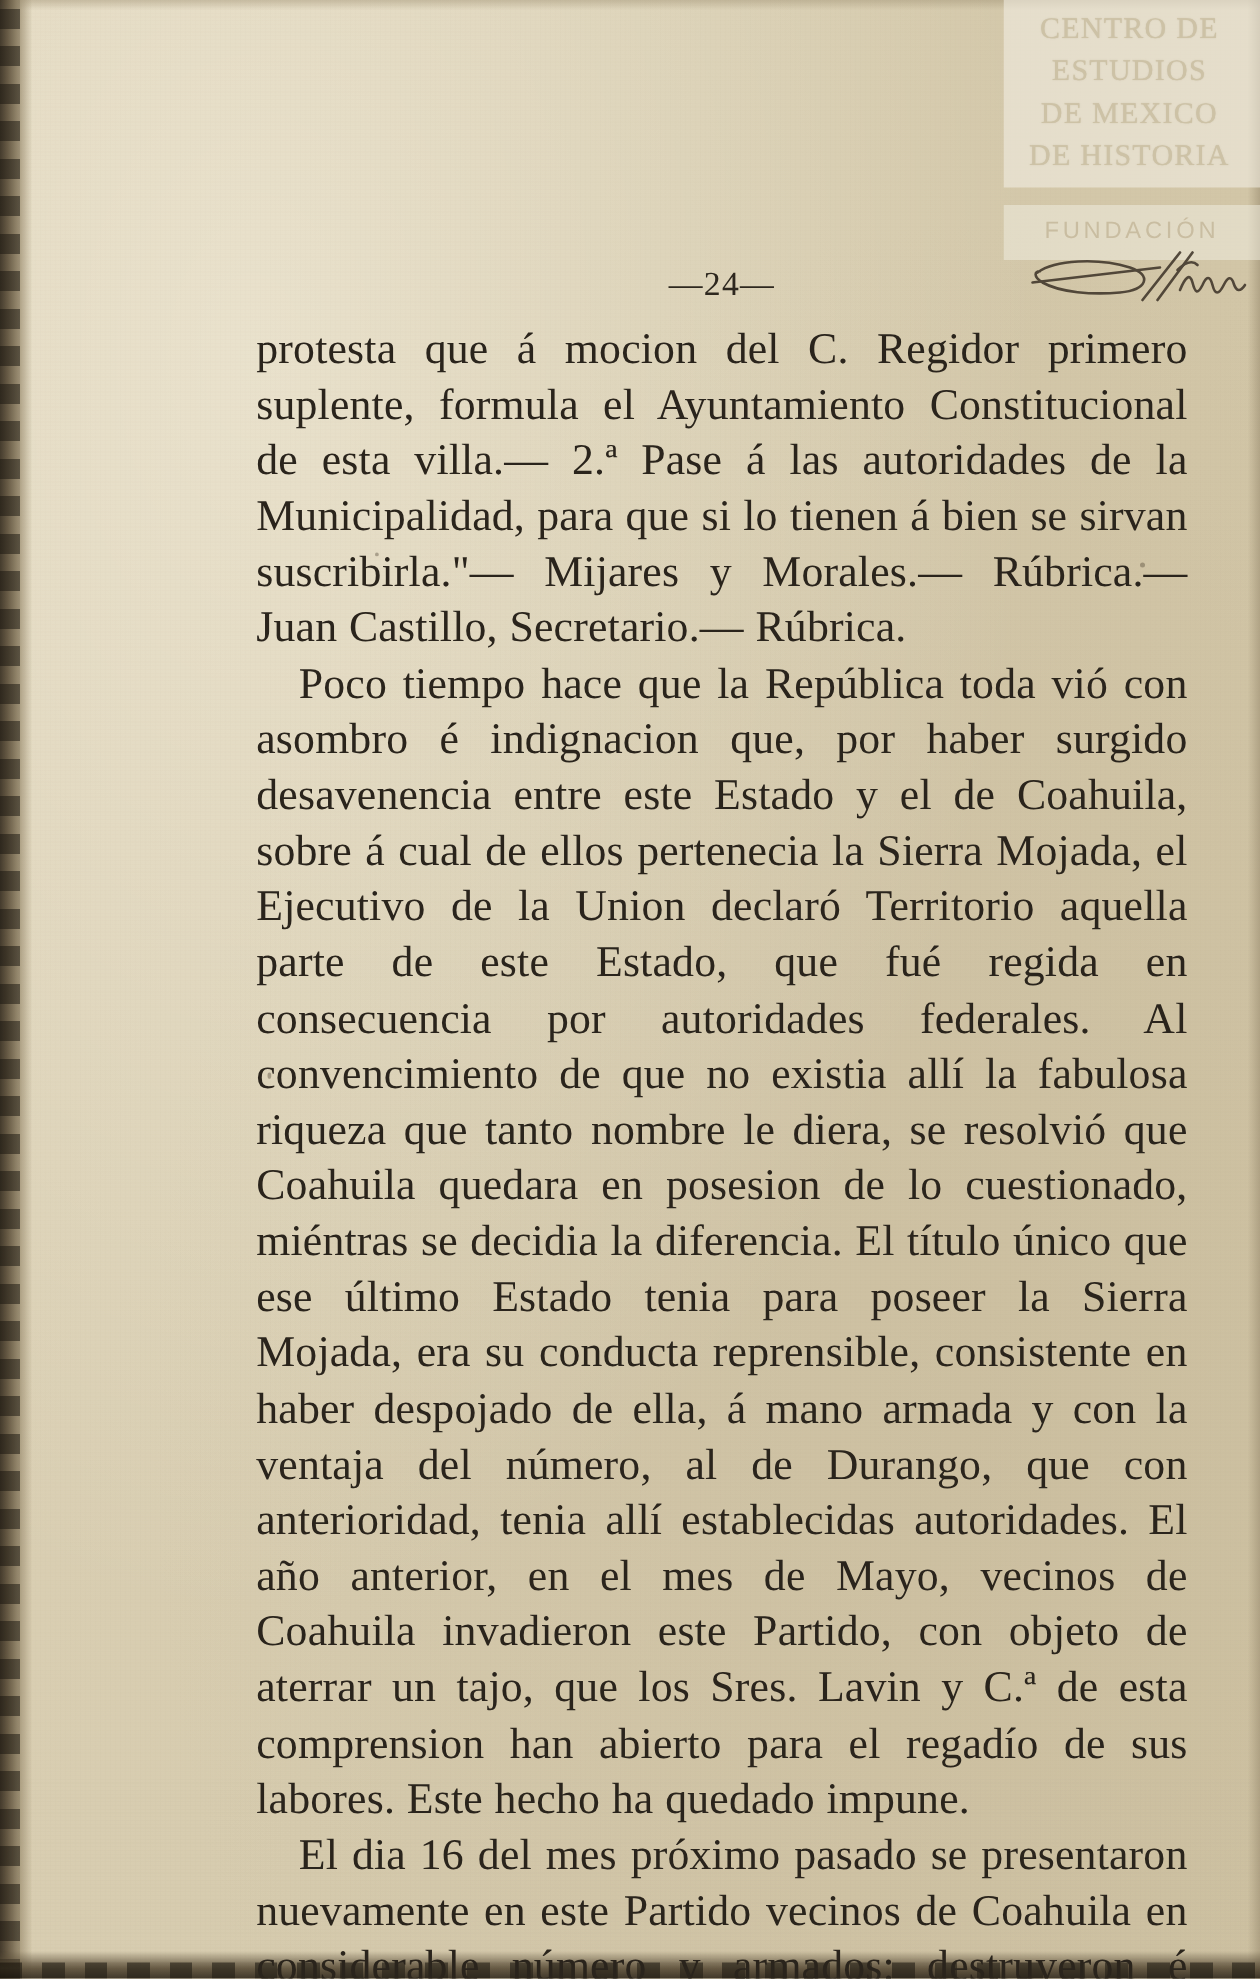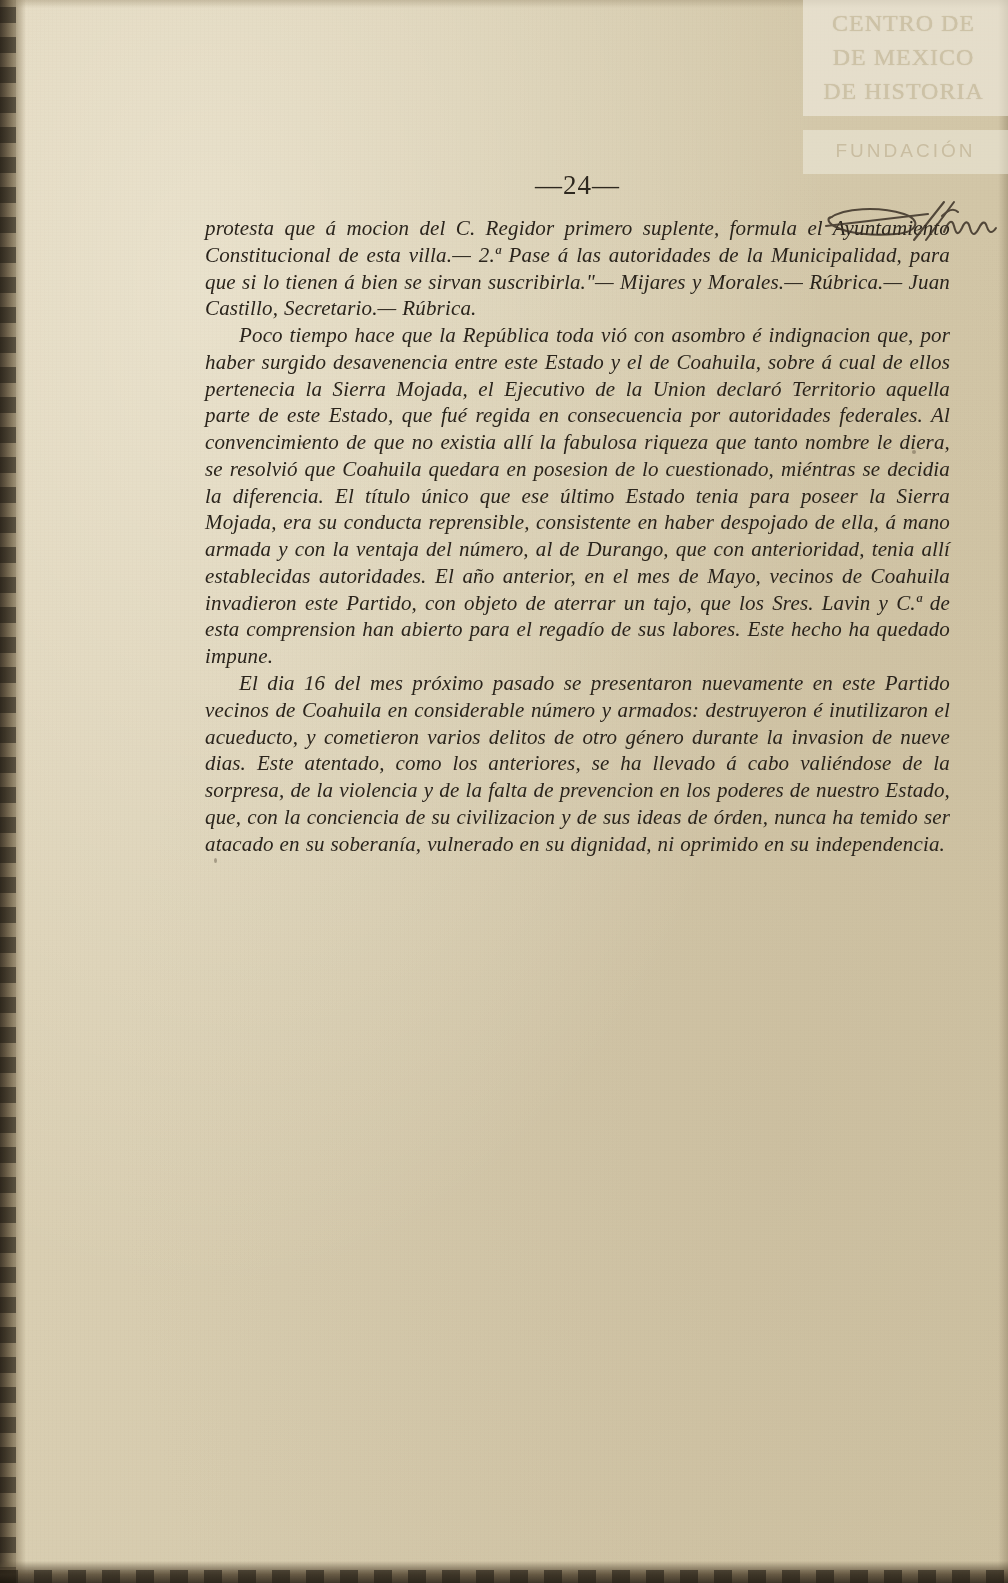--- a/index.html
+++ b/index.html
@@ -123,31 +123,31 @@
     top: 170px;
     width: 745px;
   }
   .folio {
     text-align: center;
     font-size: 27px;
     color: #2e281f;
     letter-spacing: 1px;
     margin-bottom: 14px;
     font-family: "Liberation Serif", serif;
+    margin-top: 42px;
   }
   .para {
-    font-size: 21px;
+    font-size: 35px;
     line-height: 1.275;
     color: #2a241c;
     text-align: justify;
     text-justify: inter-word;
     margin: 0;
     letter-spacing: 0.15px;
     word-spacing: 0.5px;
-    font-style: italic;
   }
   .para.indent {
     text-indent: 34px;
   }
   .para + .para {
     margin-top: 0;
   }
   .heading {
     text-align: center;
     font-size: 28px;
@@ -188,20 +188,21 @@
     <div id="left-edge-ticks"></div>
   </div>
 
   <div id="bottom-edge">
     <div id="bottom-edge-ticks"></div>
   </div>
 
   <div id="stamp">
     <div class="stamp-box">
       <div class="stamp-line">CENTRO DE</div>
+      <div class="stamp-line">ESTUDIOS</div>
       <div class="stamp-line">DE MEXICO</div>
       <div class="stamp-line">DE HISTORIA</div>
     </div>
     <div class="stamp-found">FUNDACIÓN</div>
   </div>
 
   <div id="content">
 
     <div class="folio">—24—</div>
 

